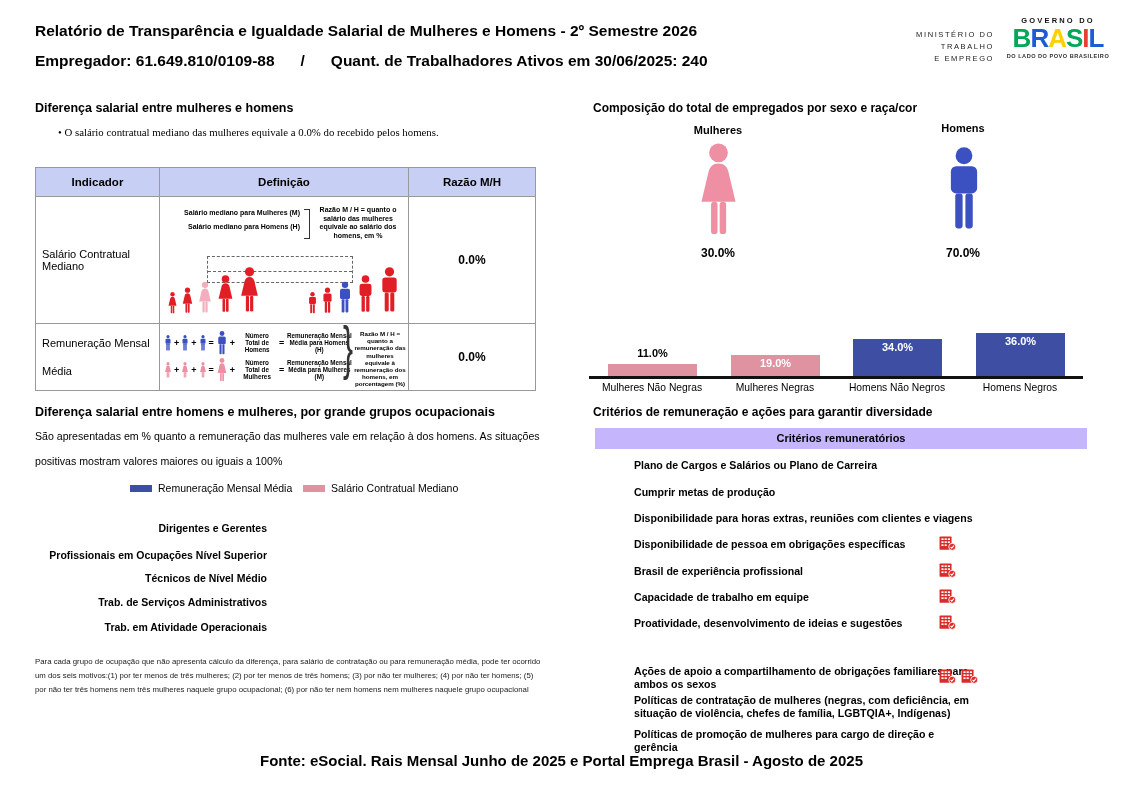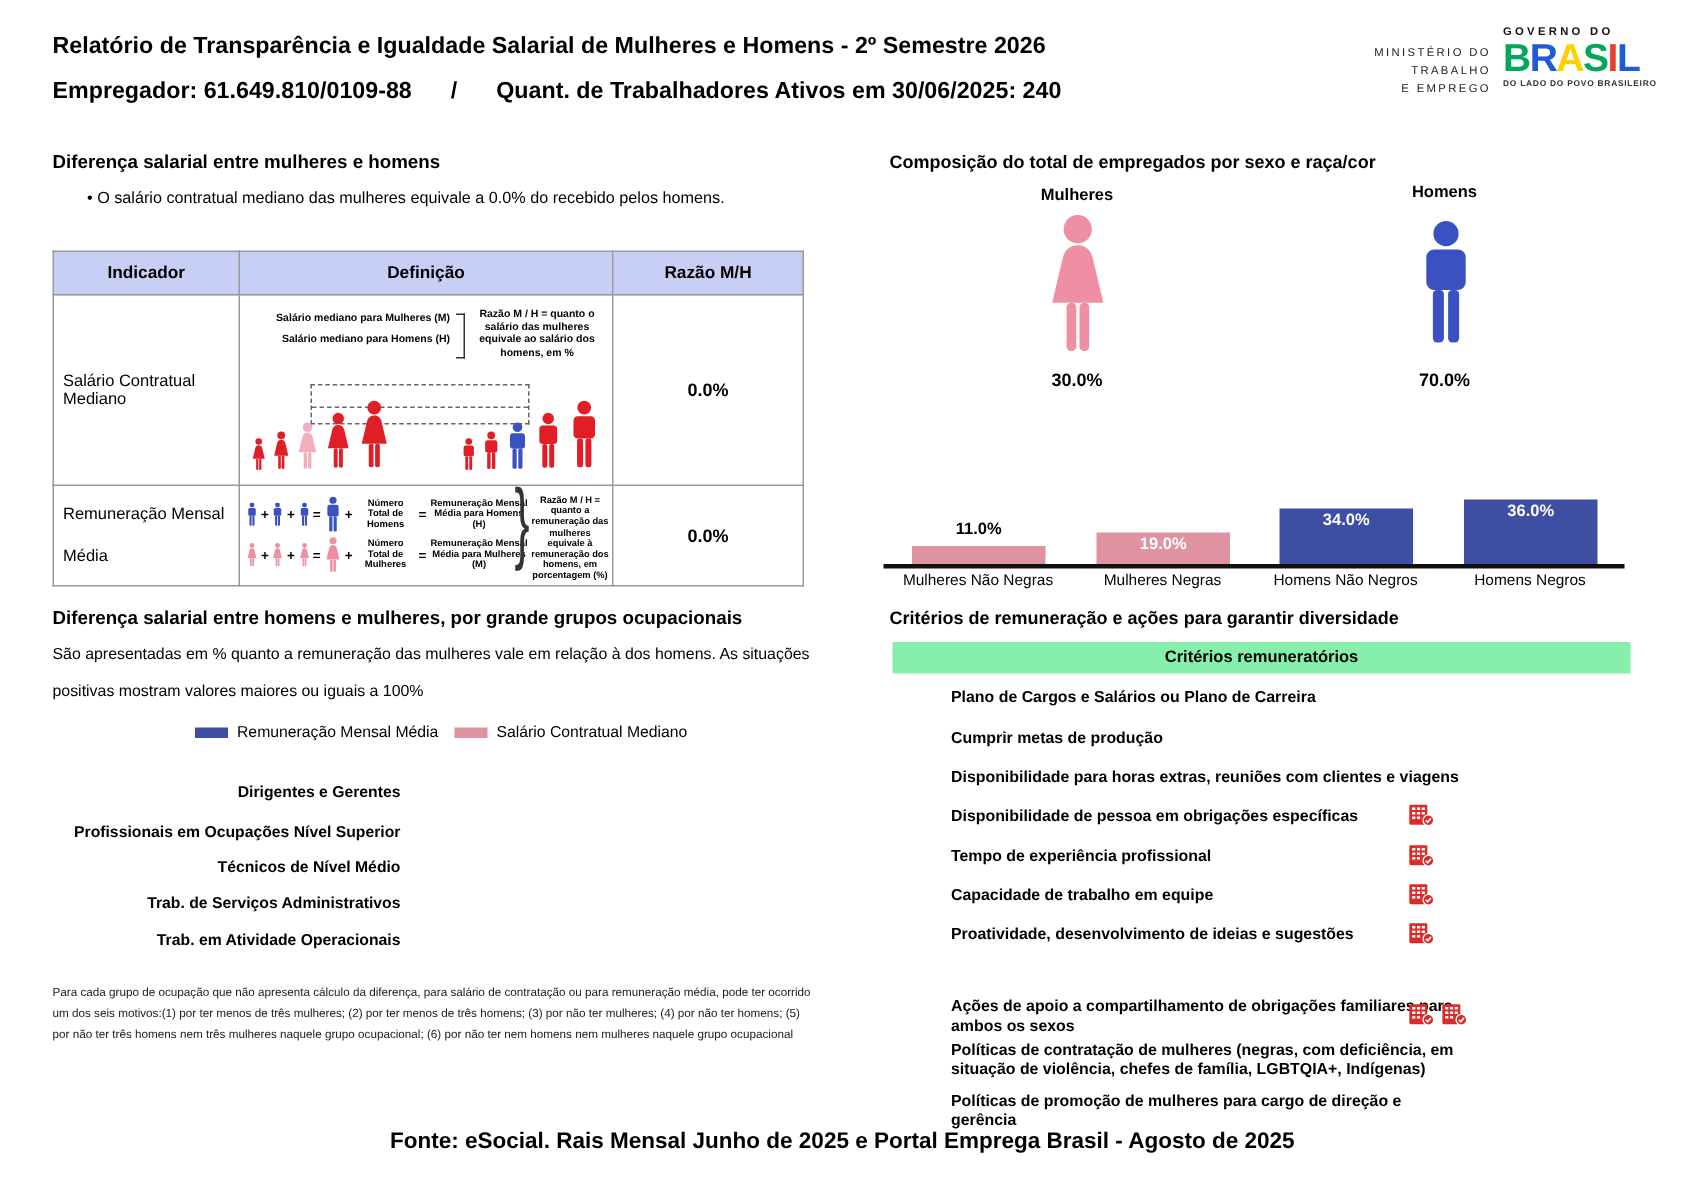--- a/index.html
+++ b/index.html
@@ -5,27 +5,27 @@
   html,body{margin:0;padding:0;background:#fff;}
   body{font-family:"Liberation Sans","DejaVu Sans",sans-serif;color:#000;}
   #page{position:relative;width:1123px;height:794px;background:#fff;overflow:hidden;}
   .abs{position:absolute;}
 
   
   .title-line{font-size:15.5px;font-weight:bold;white-space:nowrap;}
   .title2 .sep{margin:0 26px;}
   .ministry{width:118px;text-align:right;font-size:7.5px;letter-spacing:1.6px;line-height:12px;color:#222;}
   .ministry .b{font-weight:normal;}
-  .govlogo{width:112px;text-align:left;}
+  .govlogo{width:112px;text-align:center;}
   .govlogo .top{font-size:7.5px;font-weight:bold;letter-spacing:2.2px;color:#111;}
   .govlogo .brand{font-size:26px;font-weight:900;letter-spacing:-1px;line-height:26px;}
   .govlogo .tag{font-size:5.6px;font-weight:bold;letter-spacing:.5px;color:#333;margin-top:2px;}
 
   .sec-title{font-size:12.5px;font-weight:bold;}
-  .bullet{font-size:10.8px;}
+  .bullet{font-size:10.8px;font-family:Liberation Serif, serif;}
 
   
   .ind-table{border-collapse:collapse;table-layout:fixed;width:500px;}
   .ind-table th,.ind-table td{border:1px solid #999;}
   .ind-table th{background:#c7cff4;font-size:11.5px;font-weight:bold;height:26px;text-align:center;}
   .ind-name{font-size:11px;padding-left:6px;vertical-align:middle;}
   .ind-name.tall{line-height:28px;}
   .ratio-cell{font-size:12px;font-weight:bold;text-align:center;vertical-align:middle;}
   .diagram-cell{vertical-align:top;padding:0;}
 
@@ -62,21 +62,21 @@
   .pict-val{width:116px;text-align:center;font-size:12px;font-weight:bold;}
 
   .race-chart{position:absolute;left:595px;top:322px;width:490px;height:80px;}
   .rc-bar{position:absolute;bottom:26px;width:89px;}
   .rc-val{position:absolute;top:2px;left:0;width:100%;text-align:center;font-size:11px;font-weight:bold;color:#fff;}
   .rc-bar.label-above .rc-val{top:-17px;color:#000;}
   .rc-axis{position:absolute;left:-6px;width:494px;top:54px;height:2.5px;background:#111;}
   .rc-label{position:absolute;top:60px;width:130px;text-align:center;font-size:10.3px;}
 
   
-  .crit-header{left:595px;width:492px;height:21px;background:#86efac;text-align:center;font-size:11px;font-weight:bold;line-height:21px;}
+  .crit-header{left:595px;width:492px;height:21px;background:#c4b5fd;text-align:center;font-size:11px;font-weight:bold;line-height:21px;}
   .crit-item{left:597px;width:495px;font-size:10.6px;font-weight:bold;}
   .crit-text{display:inline-block;max-width:345px;line-height:12.5px;margin-left:37px;}
   .crit-icons{position:absolute;left:342px;top:-2px;display:flex;gap:4px;}
   .bld{width:18px;height:16px;color:#dc2b27;}
 
   .footer{left:0;width:1123px;text-align:center;font-size:15px;font-weight:bold;}
   .figsvg{display:block;}
 </style>
 </head>
 <body>
@@ -318,21 +318,21 @@
 
   <div class="abs crit-item" style="top:459px"><span class="crit-text">Plano de Cargos e Salários ou Plano de Carreira</span></div>
   <div class="abs crit-item" style="top:486px"><span class="crit-text">Cumprir metas de produção</span></div>
   <div class="abs crit-item" style="top:512px"><span class="crit-text">Disponibilidade para horas extras, reuniões com clientes e viagens</span></div>
   <div class="abs crit-item" style="top:538px"><span class="crit-text">Disponibilidade de pessoa em obrigações específicas</span>
     <span class="crit-icons">
         <svg class="bld" viewBox="0 0 20 18">
           <use href="#sym-building"></use>
         </svg>
       </span></div>
-  <div class="abs crit-item" style="top:565px"><span class="crit-text">Tempo de experiência profissional</span>
+  <div class="abs crit-item" style="top:565px"><span class="crit-text">Brasil de experiência profissional</span>
     <span class="crit-icons">
         <svg class="bld" viewBox="0 0 20 18">
           <use href="#sym-building"></use>
         </svg>
       </span></div>
   <div class="abs crit-item" style="top:591px"><span class="crit-text">Capacidade de trabalho em equipe</span>
     <span class="crit-icons">
         <svg class="bld" viewBox="0 0 20 18">
           <use href="#sym-building"></use>
         </svg>

